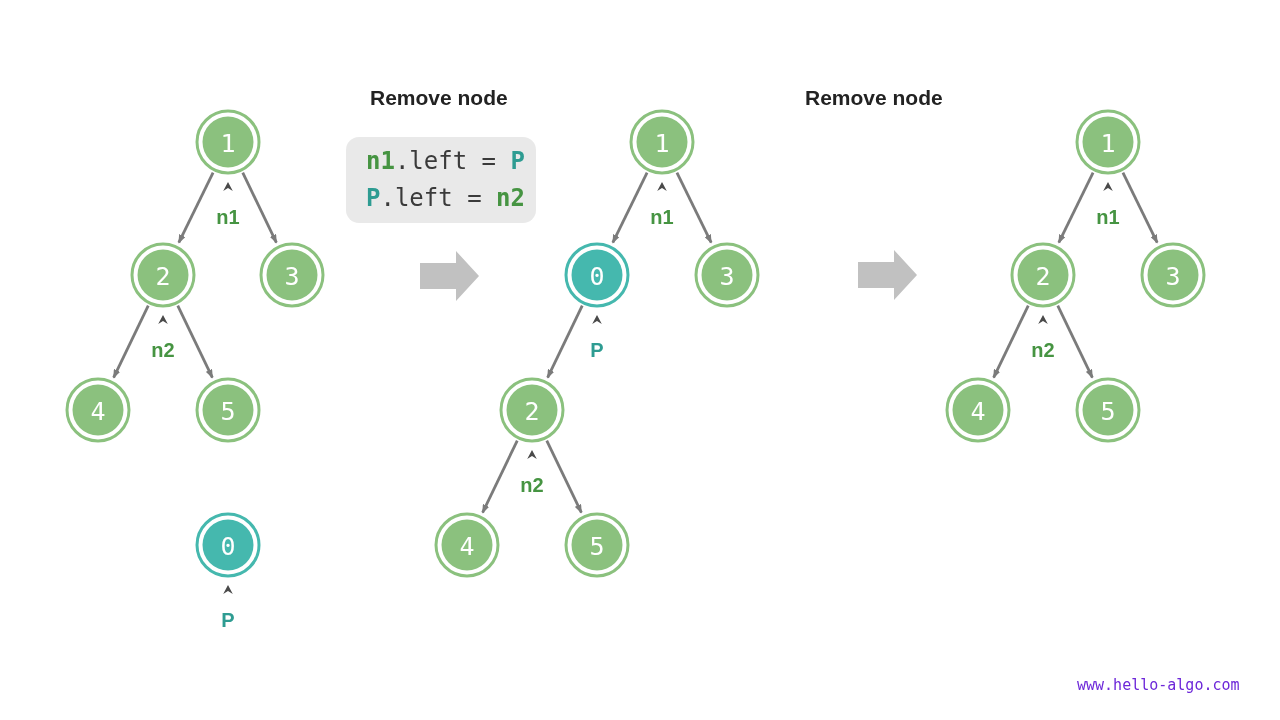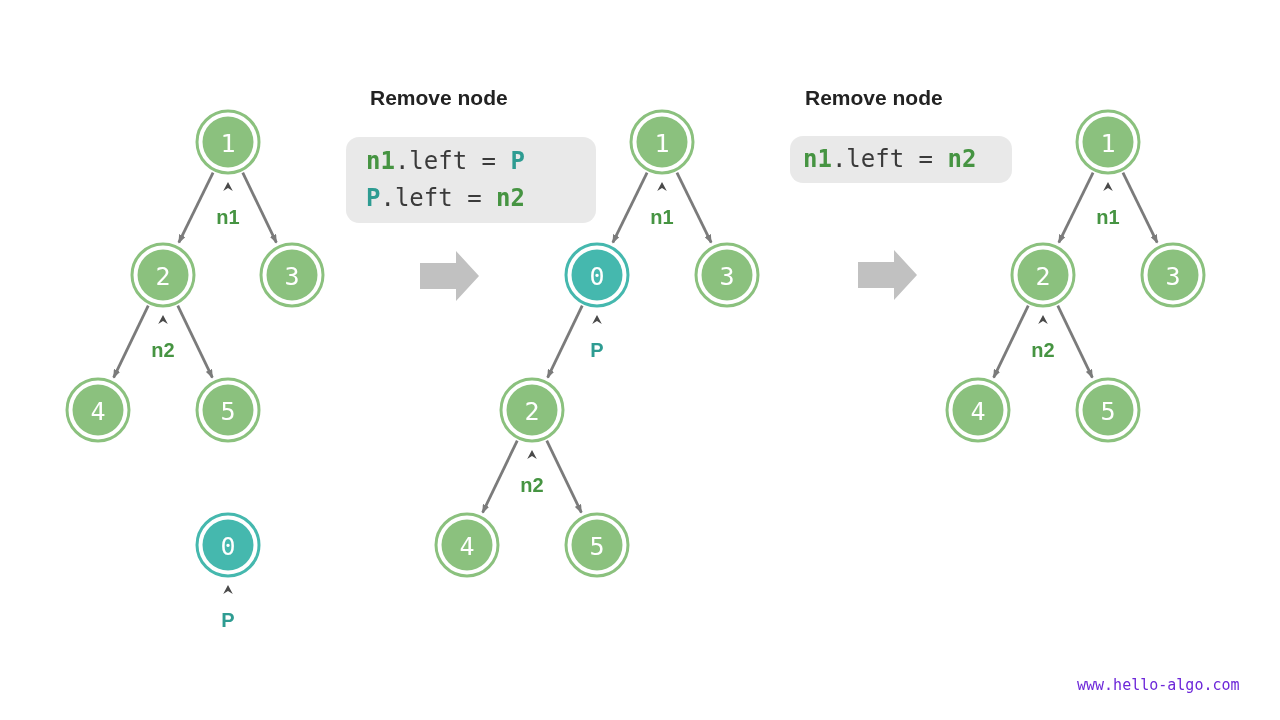--- a/index.html
+++ b/index.html
@@ -13,39 +13,38 @@
     white-space:nowrap;
   }
   #heading-insert { left:370px; top:84px; }
   #heading-remove { left:805px; top:84px; }
   .code-box {
     position:absolute; border-radius:13px; box-sizing:border-box;
     display:flex; flex-direction:column; justify-content:center; gap:6px;
     font-family:"DejaVu Sans Mono", monospace; font-size:24px; line-height:31px;
     padding-left:20px; white-space:pre;
   }
-  #code-box-insert { left:346px; top:137px; width:250px; height:86px; }
+  #code-box-insert { left:346px; top:137px; width:190px; height:86px; }
   #code-box-remove { left:790px; top:136px; width:222px; height:47px; padding-left:13px; }
   .watermark {
     position:absolute; left:1077px; top:676px;
     font-family:"DejaVu Sans Mono", monospace; font-size:15px; letter-spacing:0;
   }
 </style>
 </head>
 <body>
 
 <div class="canvas">
 
   <div id="heading-insert" class="heading" style="color: rgb(34, 34, 34);">Remove node</div>
 
   <div id="heading-remove" class="heading" style="color: rgb(34, 34, 34);">Remove node</div>
 
   <div id="code-box-insert" class="code-box" style="background: rgb(233, 233, 233);"><div><span style="color: rgb(70, 148, 66); font-weight: 700;">n1</span><span style="color: rgb(58, 58, 58);">.left = </span><span style="color: rgb(46, 156, 146); font-weight: 700;">P</span></div><div><span style="color: rgb(46, 156, 146); font-weight: 700;">P</span><span style="color: rgb(58, 58, 58);">.left = </span><span style="color: rgb(70, 148, 66); font-weight: 700;">n2</span></div></div>
 
-  <div id="code-box-remove" class="code-box" style="background: rgb(233, 233, 233);"><div><span style="color: rgb(70, 148, 66); font-weight: 700;">n1</span><span style="color: rgb(58, 58, 58);">.left = </span><span style="color: rgb(70, 148, 66); font-weight: 700;">n2</span></div></div>
 
   <svg class="trees-layer" id="trees-svg" viewBox="0 0 1280 720" xmlns="http://www.w3.org/2000/svg">
     <polygon points="420,263 456,263 456,251 479,276 456,301 456,289 420,289" fill="#C1C1C1"></polygon>
     <polygon points="858,262 894,262 894,250 917,275 894,300 894,288 858,288" fill="#C1C1C1"></polygon>
   <defs>
         <marker id="arrowhead" markerWidth="9" markerHeight="7" refX="8" refY="3.5" orient="auto" markerUnits="userSpaceOnUse">
           <path d="M0,0 L9,3.5 L0,7 Z" fill="#7B7B7B"></path>
         </marker>
       </defs>
       <g>

